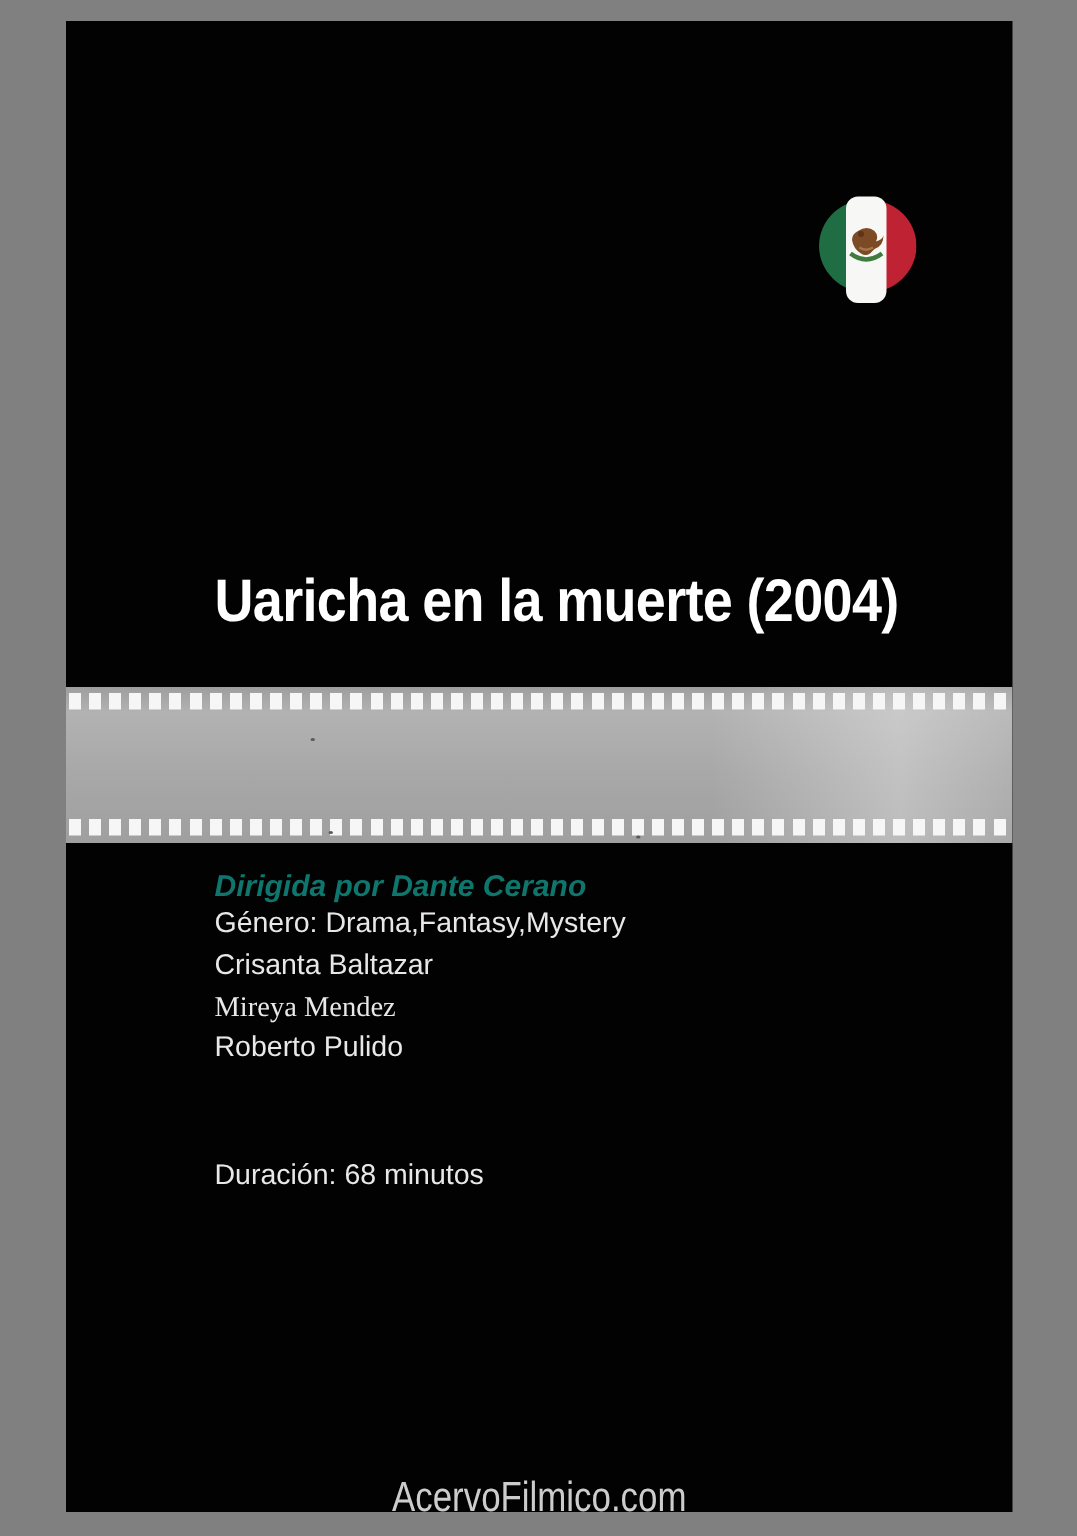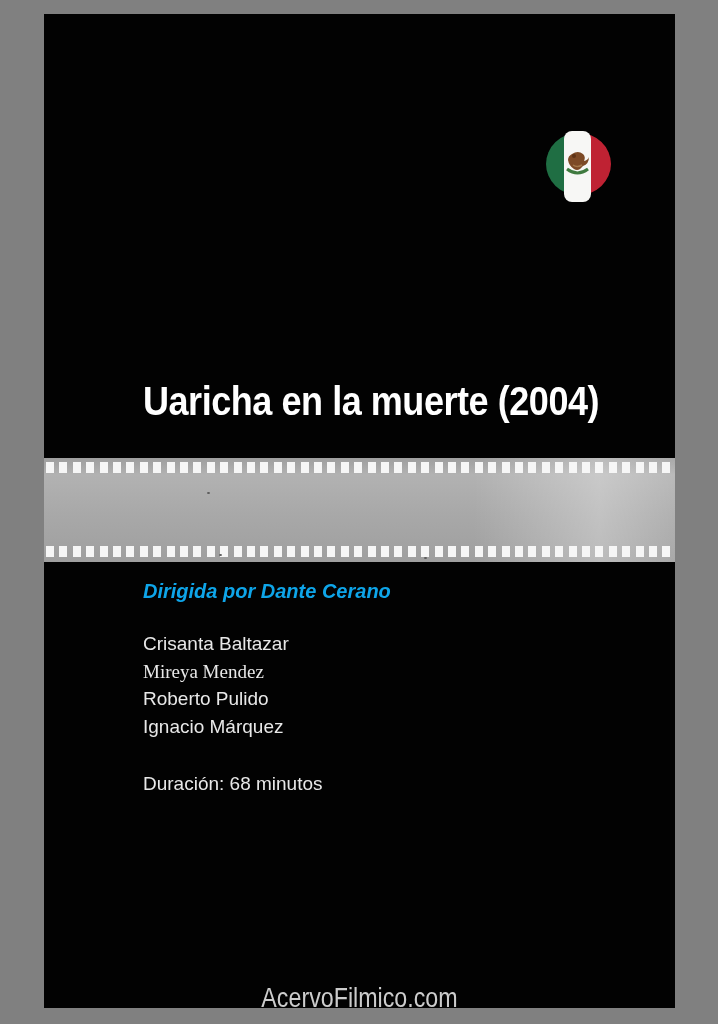--- a/index.html
+++ b/index.html
@@ -124,21 +124,21 @@
     color: #e8e8e8;
     font-size: 19px;
     line-height: 1.2;
     white-space: nowrap;
   }
   .director-line {
     top: 565px;    
     font-size: 20px;
     font-weight: bold;
     font-style: italic;
-    color: #0ea5e9;
+    color: #0f766e;
   }
   .genre-line   { top: 591px; }
   .cast-line-1  { top: 619px; text-align: right; }
   .cast-line-2  { top: 647px; font-family: Liberation Serif, serif; }
   .cast-line-3  { top: 674px; text-align: center; }
   .cast-line-4  { top: 702px; }
   .duration-line{ top: 759px; }
 
   
   .website-text {
@@ -180,21 +180,21 @@
 
   <div class="film-strip">
     <div class="sprocket-row top"></div>
     <div class="sprocket-row bottom"></div>
     <div class="film-speck speck-a"></div>
     <div class="film-speck speck-b"></div>
     <div class="film-speck speck-c"></div>
   </div>
 
   <p class="credit-line director-line">Dirigida por Dante Cerano</p>
+  <p class="credit-line genre-line">Género: Drama,Fantasy,Mystery</p>
   <p class="credit-line cast-line-1">Crisanta Baltazar</p>
   <p class="credit-line cast-line-2">Mireya Mendez</p>
   <p class="credit-line cast-line-3">Roberto Pulido</p>
-  <p class="credit-line cast-line-4">Ignacio Márquez</p>
   <p class="credit-line duration-line">Duración: 68 minutos</p>
 
   <p class="website-text">AcervoFilmico.com</p>
 
 </div>
 
 </body></html>

